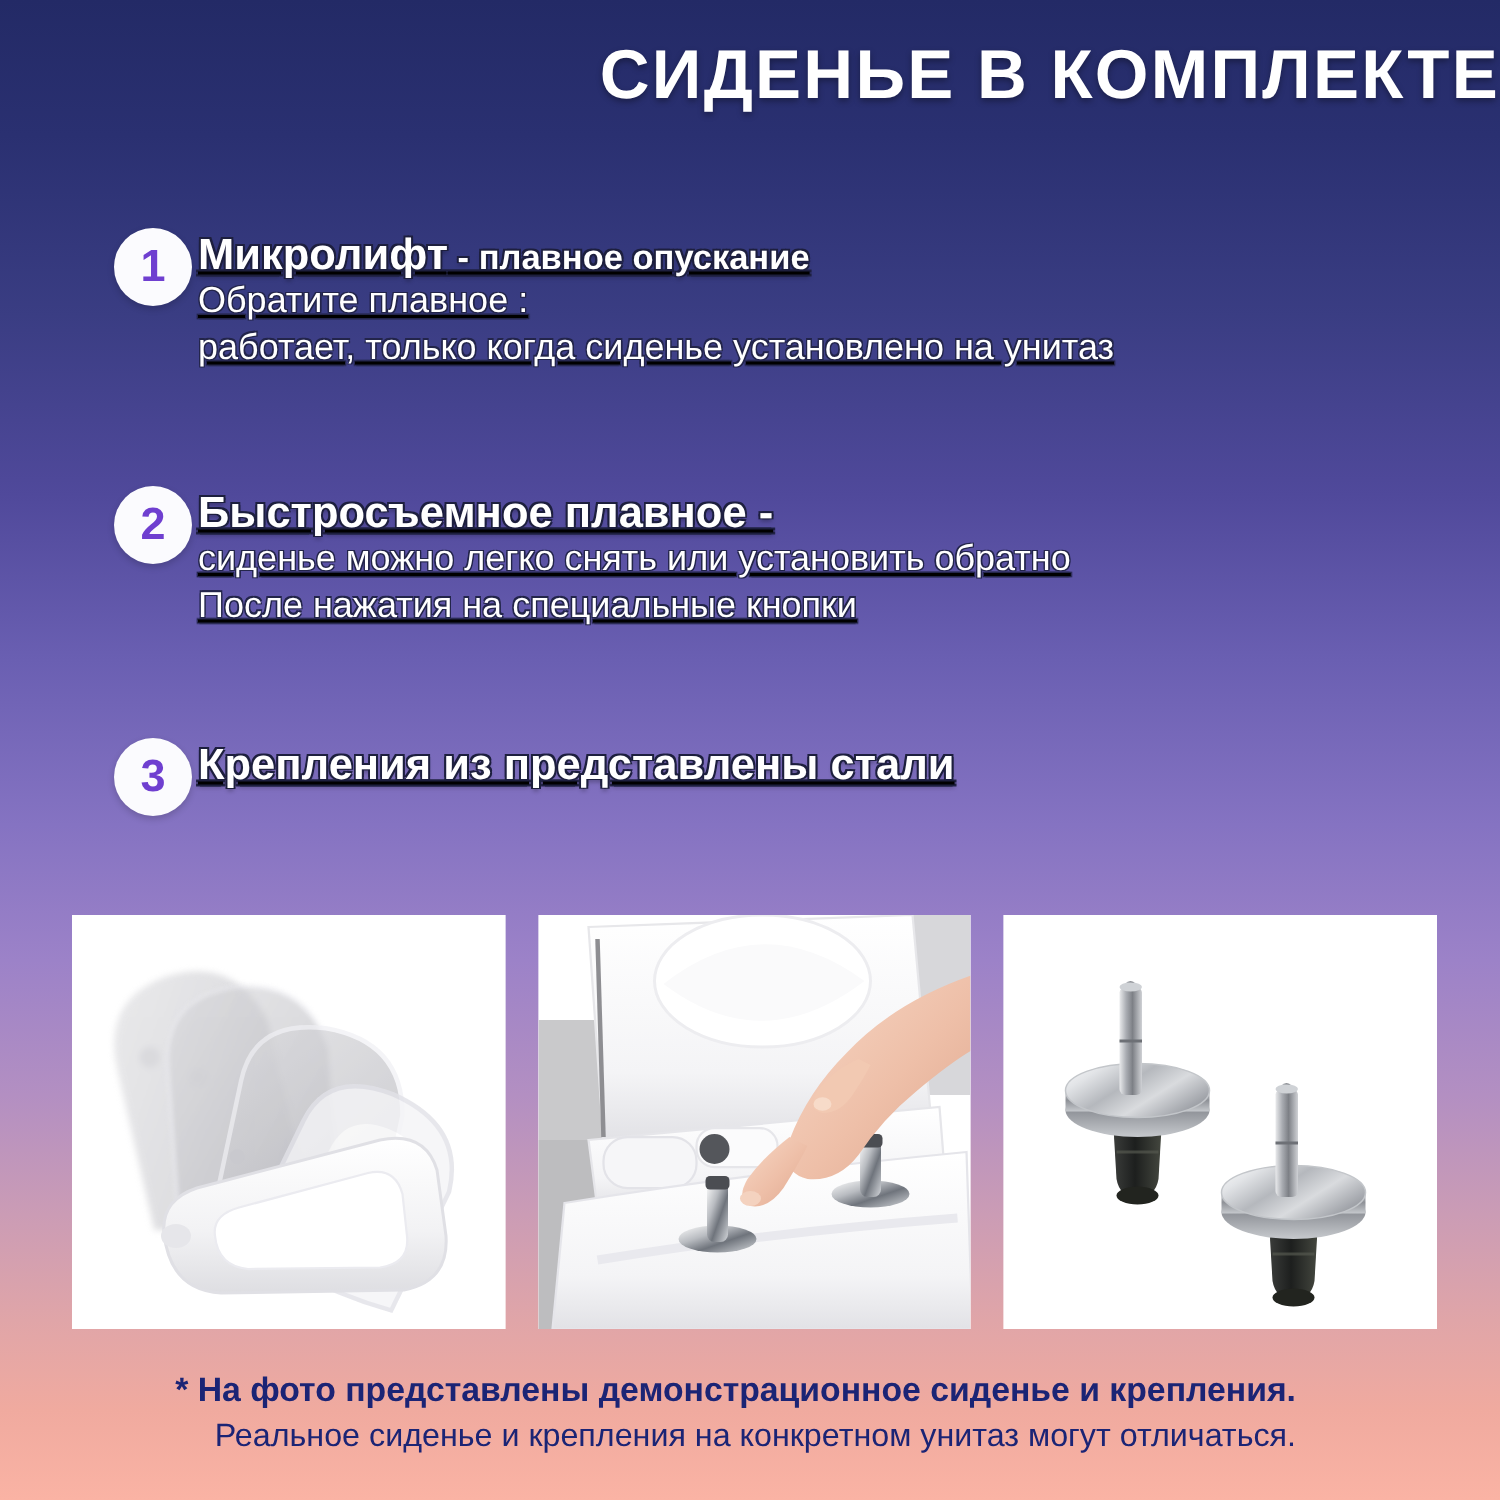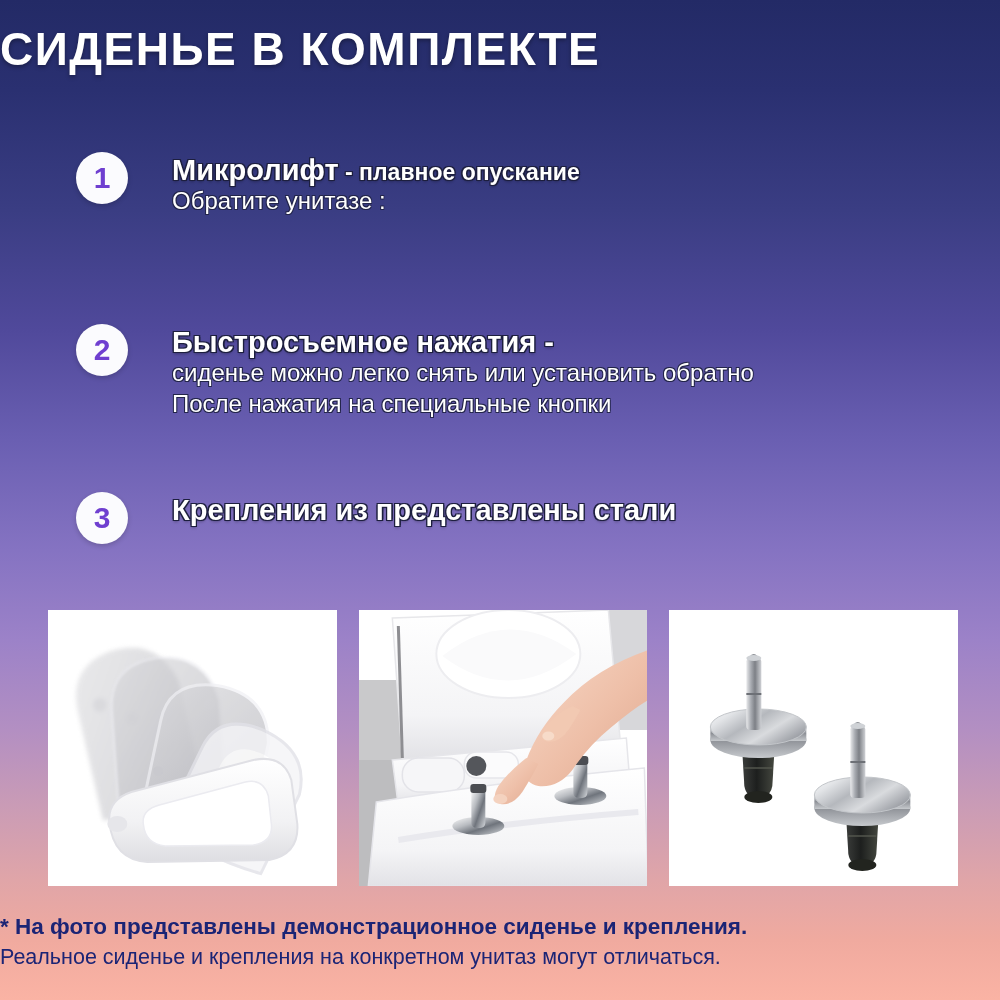--- a/index.html
+++ b/index.html
@@ -47,21 +47,21 @@
         #f0aa9f 94%,
         #fab3a4 100%);
   }
 
   
   .title {
     position: absolute;
     top: 22px;
     left: 0;
     width: 1000px;
-    text-align: left;
+    text-align: right;
     color: #ffffff;
     font-size: 46px;
     font-weight: 700;
     letter-spacing: 1.5px;
     text-transform: uppercase;
     text-shadow: 0 2px 4px rgba(0,0,0,0.35);
     white-space: nowrap;
   }
 
   
@@ -86,22 +86,23 @@
     border-radius: 50%;
     background: #fbfbfe;
     color: #6f3fd0;
     font-size: 30px;
     font-weight: 700;
     line-height: 52px;
     text-align: center;
     box-shadow: 0 2px 5px rgba(0,0,0,0.18);
   }
   .ftext {
-    margin-left: 96px;
+    margin-left: 56px;
     padding-top: 2px;
+    text-decoration: underline;
   }
   .fhead {
     color: #ffffff;
     font-size: 29px;
     font-weight: 700;
     line-height: 1.12;
     white-space: nowrap;
     text-shadow:
       -1.3px -1.3px 0 #1d1f3e,
        1.3px -1.3px 0 #1d1f3e,
@@ -147,22 +148,23 @@
     overflow: hidden;
   }
   .photo svg { display: block; width: 100%; height: 100%; }
 
   
   .footer {
     position: absolute;
     left: 0;
     top: 912px;
     width: 820px;
-    text-align: left;
+    text-align: right;
     color: #1b2475;
+    padding-left: 44px;
   }
   .foot1 {
     font-size: 22.5px;
     font-weight: 700;
     line-height: 1.35;
     white-space: nowrap;
   }
   .foot2 {
     font-size: 21.5px;
     font-weight: 400;
@@ -176,28 +178,29 @@
 <div id="page">
 
   <div class="title">СИДЕНЬЕ В КОМПЛЕКТЕ</div>
 
   <div class="features">
 
     <div class="feature f1">
       <div class="badge">1</div>
       <div class="ftext">
         <div class="fhead"><span>Микролифт</span><span class="sub"> - плавное опускание</span></div>
-        <div class="fline">Обратите унитазе :</div>
+        <div class="fline">Обратите плавное :</div>
+        <div class="fline">работает, только когда сиденье установлено на унитаз</div>
       </div>
     </div>
 
     <div class="feature f2">
       <div class="badge">2</div>
       <div class="ftext">
-        <div class="fhead"><span>Быстросъемное нажатия -</span></div>
+        <div class="fhead"><span>Быстросъемное плавное -</span></div>
         <div class="fline">сиденье можно легко снять или установить обратно</div>
         <div class="fline">После нажатия на специальные кнопки</div>
       </div>
     </div>
 
     <div class="feature f3">
       <div class="badge">3</div>
       <div class="ftext">
         <div class="fhead"><span>Крепления из представлены стали</span></div>
       </div>

